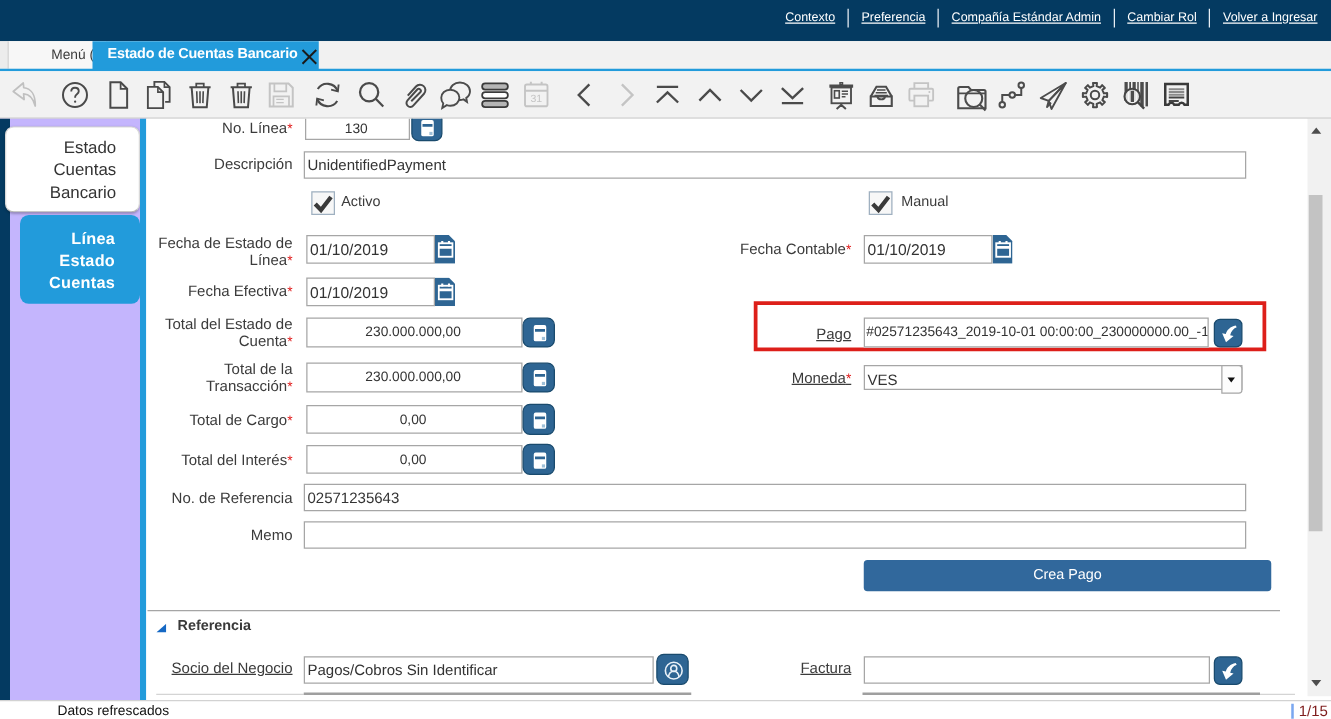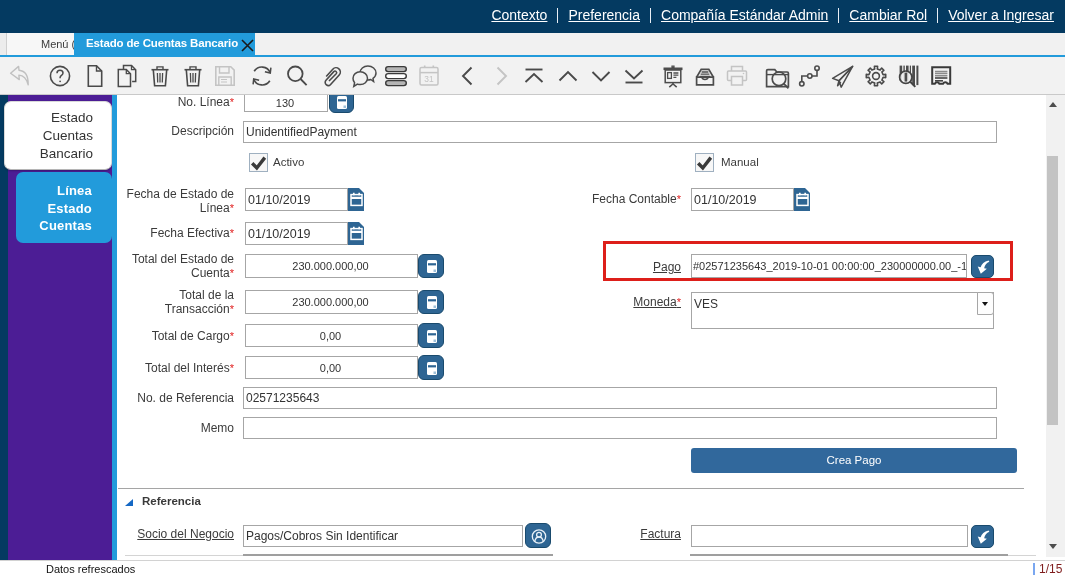--- a/index.html
+++ b/index.html
@@ -4,38 +4,38 @@
 <style>
 * { margin:0; padding:0; box-sizing:border-box; }
 html,body { width:1065px; height:575px; overflow:hidden; }
 body { font-family:"Liberation Sans", sans-serif; position:relative; background:#fff; }
 #app { position:absolute; left:0; top:0; width:1065px; height:575px; overflow:hidden; }
 .abs { position:absolute; }
 
 
 #topbar { position:absolute; left:0; top:0; width:1065px; height:33px; background:#043a61; }
 #toplinks { position:absolute; right:11px; top:7px; display:flex; align-items:center; }
-#toplinks a { color:#fff; text-decoration:underline; font-size:14px; white-space:nowrap; }
+#toplinks a { color:#fff; text-decoration:underline; font-size:10px; white-space:nowrap; }
 #toplinks .sep { width:1px; height:15px; background:#e8eef5; margin:0 10px; }
 
 
 #tabstrip { position:absolute; left:0; top:33px; width:1065px; height:23px; background:#ececec; }
 #tabstrip .underline { position:absolute; left:0; top:22px; width:1065px; height:2px; background:#229bdb; }
 #tab-menu { position:absolute; left:6px; top:0; width:80px; height:22px; background:#f7f7f7; border-left:1px solid #cfcfcf; border-right:1px solid #cfcfcf; color:#3c3c3c; font-size:11px; text-align:right; line-height:22px; }
 #tab-active { position:absolute; left:74px; top:0; width:181px; height:23px; background:#229bdb; color:#fff; font-weight:bold; font-size:11.5px; }
 #tab-active .txt { position:absolute; left:12px; top:4px; white-space:nowrap; letter-spacing:-0.15px; }
 #tab-active svg { position:absolute; left:167px; top:6px; }
 #tabstrip .rest { position:absolute; left:255px; top:0; width:810px; height:22px; background:#f1f1f1; }
 
 
 #toolbar { position:absolute; left:0; top:57px; width:1065px; height:38px; background:#f2f2f2; border-bottom:1px solid #c9c9c9; }
 #toolbar svg { position:absolute; top:6px; }
 
 
-#sidebar { position:absolute; left:0; top:95px; width:117px; height:465px; background:#4c1d95; }
+#sidebar { position:absolute; left:0; top:95px; width:117px; height:465px; background:#c4b5fd; }
 #sidebar .strip { position:absolute; left:0; top:0; width:8px; height:465px; background:#043a61; }
 #sidebar .vline { position:absolute; left:112px; top:0; width:5px; height:465px; background:#229bdb; }
 #stab1 { position:absolute; left:4px; top:6px; width:108px; height:69px; background:#fff; border-radius:7px; border:1px solid #d9d9d9; border-bottom-color:#b5b5b5; box-shadow:0 1px 2px rgba(0,0,0,.25); }
 #stab1 .txt { position:absolute; right:18px; top:7px; text-align:right; font-size:13.5px; color:#333; line-height:18.2px; }
 #stab2 { position:absolute; left:16px; top:77px; width:96px; height:71px; background:#229bdb; border-radius:7px; }
 #stab2 .txt { position:absolute; right:20px; top:10px; text-align:right; font-size:13px; font-weight:bold; color:#fff; line-height:17.5px; letter-spacing:0.2px; }
 
 
 #content { position:absolute; left:117px; top:95px; width:929px; height:465px; background:#fff; overflow:hidden; }
 .lbl { position:absolute; color:#3b3b3b; font-size:12px; text-align:right; line-height:13.5px; }
@@ -359,21 +359,21 @@
     <div class="lbl" style="left:0;top:194px;width:117px">Total de la<br>Transacción<span class="req">*</span></div>
     <div class="fld num" style="left:128px;top:195px;width:173px;height:24px;padding-right:2px;line-height:23px">230.000.000,00</div>
     <div class="btn-sq" style="left:301px;top:195px;width:26px;height:24px">
       <svg style="position:absolute;left:7px;top:4px" width="13" height="16" viewBox="0 0 13 16">
           <rect x="1" y="1" width="10" height="13" rx="1.5" fill="#fff"></rect>
           <rect x="2" y="4.2" width="8" height="2.2" fill="#2e6593"></rect>
           <rect x="7.5" y="10.5" width="2.5" height="2.5" fill="#9fc0d8"></rect>
         </svg>
     </div>
     <div class="lbl und" style="left:464px;top:201px;width:100px">Moneda<span class="req">*</span></div>
-    <div class="fld" style="left:574px;top:197px;width:303px;height:37px;line-height:22px;padding-left:2px">VES</div>
+    <div class="fld" style="left:574px;top:197px;width:303px;height:20px;line-height:22px;padding-left:2px">VES</div>
     <div class="combo-arrow" style="left:860px;top:197px;height:23px"></div>
 
     <div class="lbl" style="left:0;top:235px;width:117px">Total de Cargo<span class="req">*</span></div>
     <div class="fld num" style="left:128px;top:229px;width:173px;height:23px;padding-right:2px;line-height:22px">0,00</div>
     <div class="btn-sq" style="left:301px;top:228px;width:26px;height:25px">
       <svg style="position:absolute;left:7px;top:4.5px" width="13" height="16" viewBox="0 0 13 16">
           <rect x="1" y="1" width="10" height="13" rx="1.5" fill="#fff"></rect>
           <rect x="2" y="4.2" width="8" height="2.2" fill="#2e6593"></rect>
           <rect x="7.5" y="10.5" width="2.5" height="2.5" fill="#9fc0d8"></rect>
         </svg>

